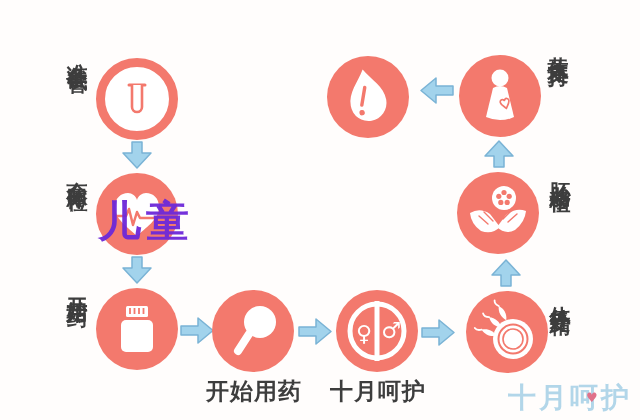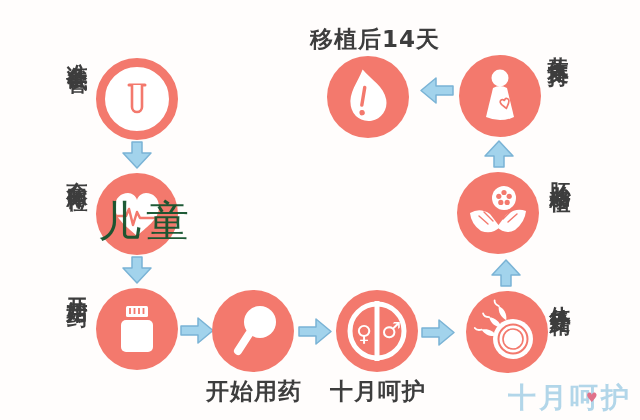--- a/index.html
+++ b/index.html
@@ -26,21 +26,21 @@
     position:absolute;font-size:23px;color:var(--ink,#3d3d3d);
     font-weight:600;letter-spacing:1px;white-space:nowrap;z-index:1;
   }
   .arrow{position:absolute;z-index:1;}
   .arrow polygon{
     fill:var(--arrowFill,#a2d3ec);
     stroke:var(--arrowStroke,#7ab3d5);
     stroke-width:1.5;stroke-linejoin:round;
   }
   .wm{
-    position:absolute;color:#14532d;font-size:43px;font-weight:400;
+    position:absolute;color:#6d28d9;font-size:43px;font-weight:700;
     letter-spacing:5px;z-index:2;opacity:.95;white-space:nowrap;
   }
   .logo{
     position:absolute;left:508px;top:379px;z-index:1;
     font-size:28px;font-weight:700;letter-spacing:3px;
     color:var(--logoBlue,#b2d6e9);white-space:nowrap;
   }
   .logo-heart{
     position:absolute;left:586px;top:390px;z-index:2;
     font-size:13px;color:#e0718a;font-weight:700;
@@ -168,21 +168,20 @@
         <path d="M0 10 C-5 4 -8 1 -8 -3 C-8 -7 -4 -8.5 -1.5 -6.5 Q0 -5 0 -3.5 Q0 -5 1.5 -6.5 C4 -8.5 8 -7 8 -3 C8 1 5 4 0 10 Z" fill="none" stroke="var(--coral)" stroke-width="3"></path>
       </g>
     </svg>
   </div>
   <div class="vlabel" style="left:547px;top:40px;">黄体支持</div>
 
   <svg class="arrow" style="left:419px;top:76px;" width="35" height="29" viewBox="0 0 35 29">
     <polygon points="34,10 17,10 17,2 2,14.5 17,27 17,19 34,19"></polygon>
   </svg>
 
-  <div class="hlabel" style="left:310px;top:24px;">移植后14天</div>
   <div class="circle" style="left:327px;top:56px;">
     <svg viewBox="0 0 82 82" width="82" height="82">
       <g transform="rotate(-10 41 44)">
         <path d="M41 13 C34 25 23 33 23 47 A18 18 0 0 0 59 47 C59 33 48 25 41 13 Z" fill="#fff"></path>
         <path d="M40 31 L34 48" stroke="var(--coral)" stroke-width="3.4" stroke-linecap="round"></path>
         <circle cx="33" cy="55.5" r="2.7" fill="var(--coral)"></circle>
       </g>
     </svg>
   </div>
 

